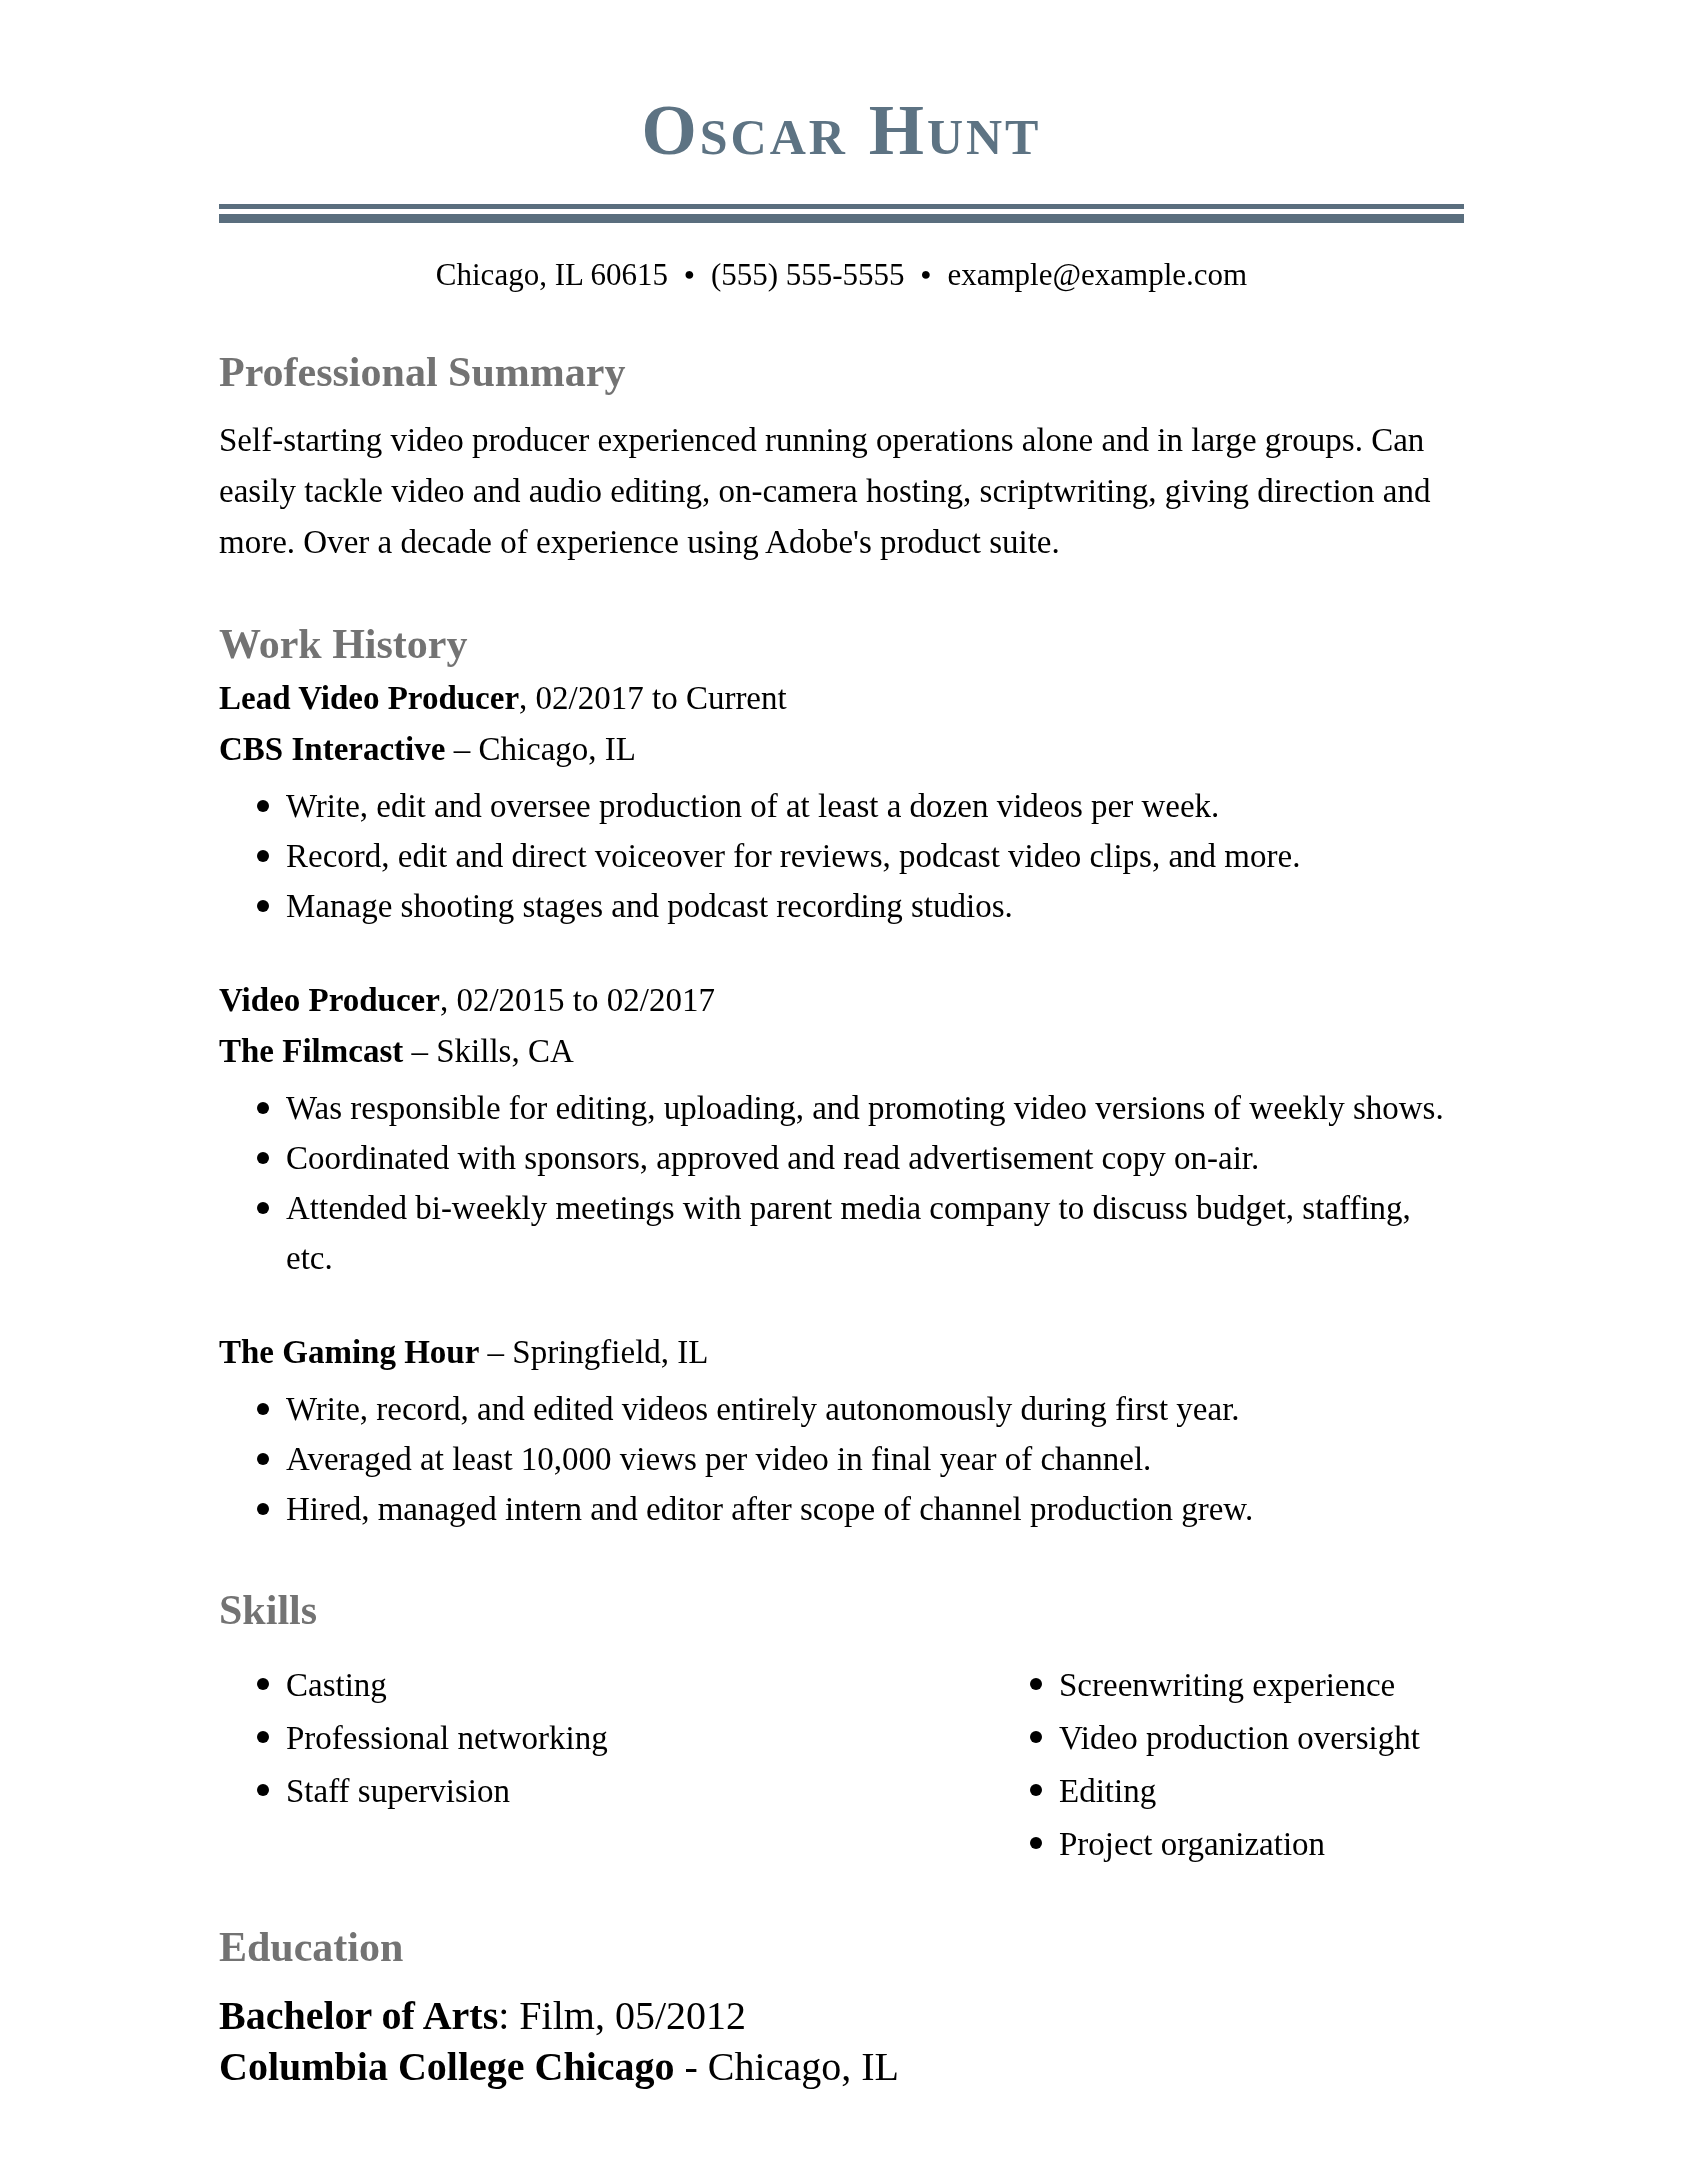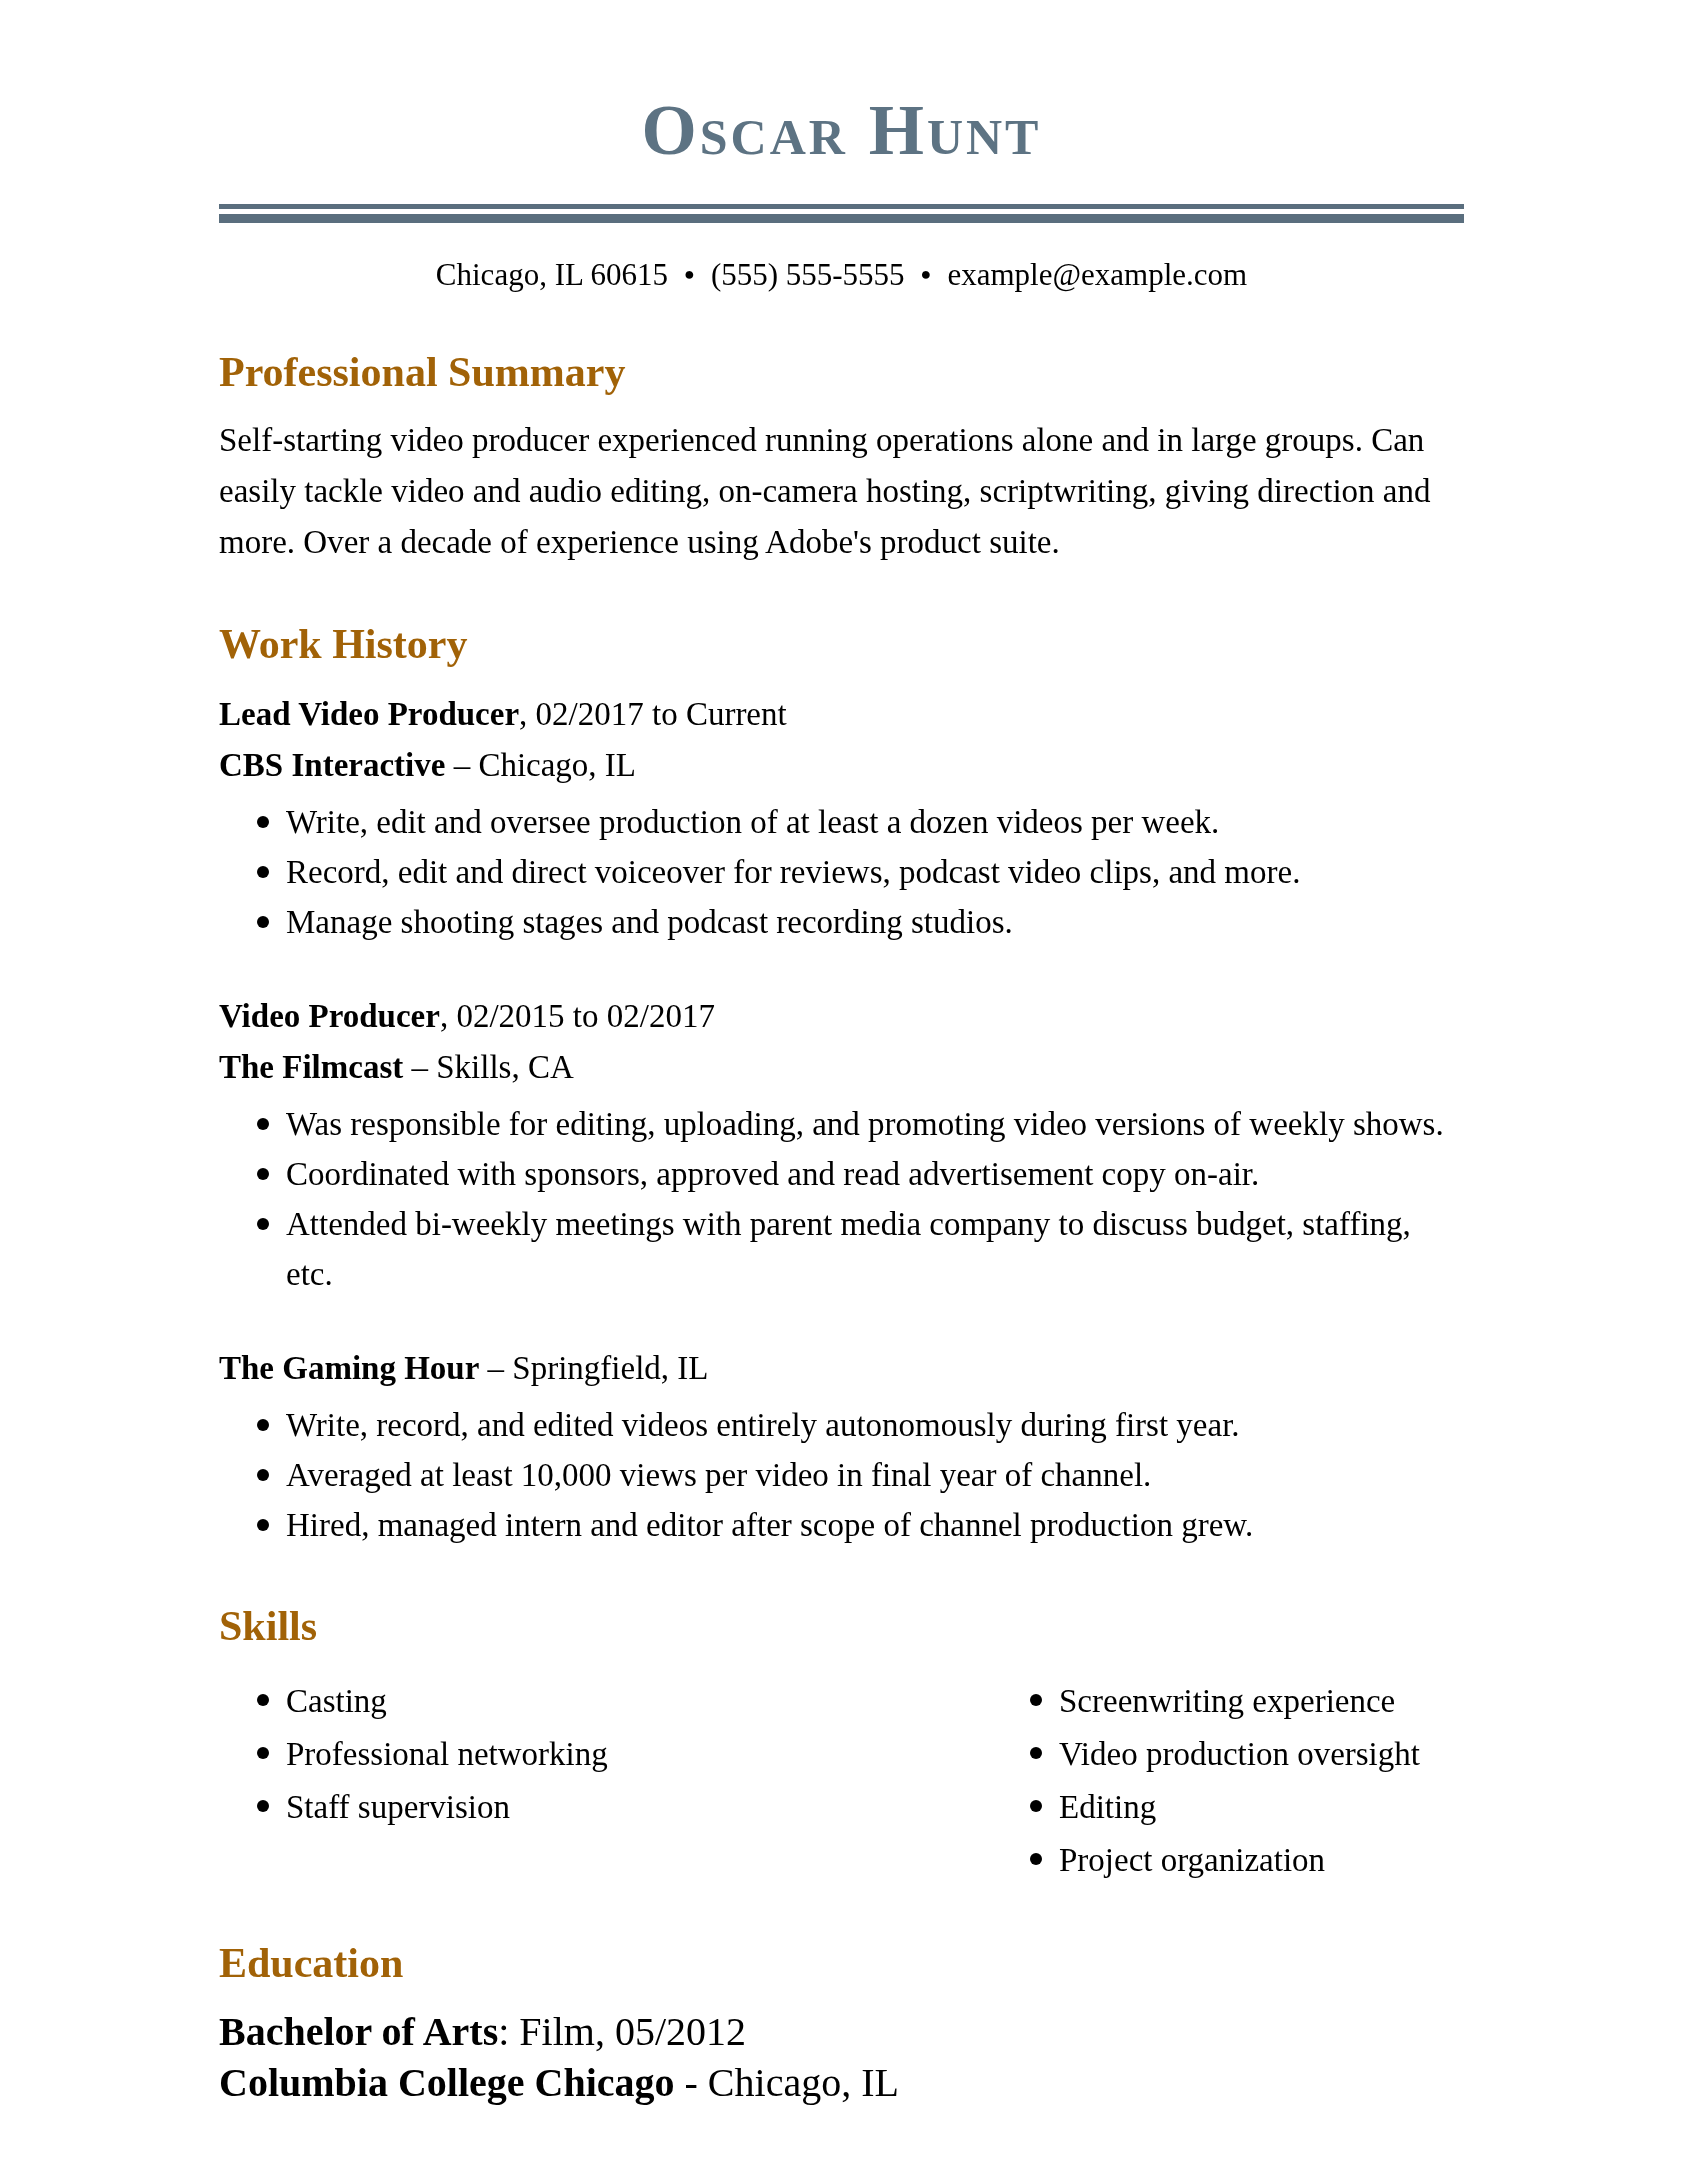--- a/index.html
+++ b/index.html
@@ -43,33 +43,33 @@
     font-size: 18px;
     vertical-align: 5px;
     padding: 0 16px;
   }
 
   
   h2.section-heading {
     font-size: 42px;
     line-height: 46px;
     font-weight: bold;
-    color: #a16207;
+    color: #737373;
     margin: 53px 0 0 0;
   }
   h2.first { margin-top: 51px; }
 
   .summary-text {
     margin: 20px 0 0 0;
     font-size: 33px;
     line-height: 51px;
   }
 
   
-  .jobs { margin-top: 22px; font-family: Liberation Serif, serif; }
+  .jobs { margin-top: 6px; font-family: Liberation Serif, serif; }
   .job + .job { margin-top: 44px; }
   .job-line { font-size: 33px; line-height: 51px; }
   .bold { font-weight: bold; }
 
   ul.bullets {
     list-style: none;
     margin: 6px 0 0 0;
     padding: 0;
   }
   ul.bullets li {

